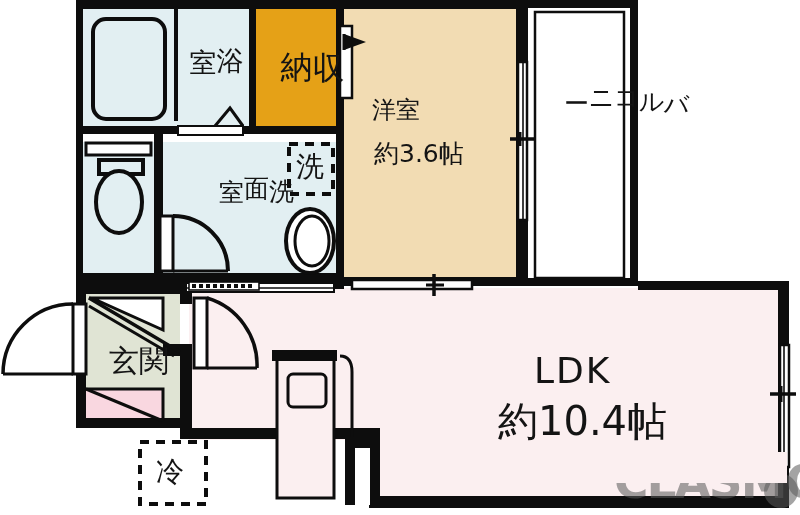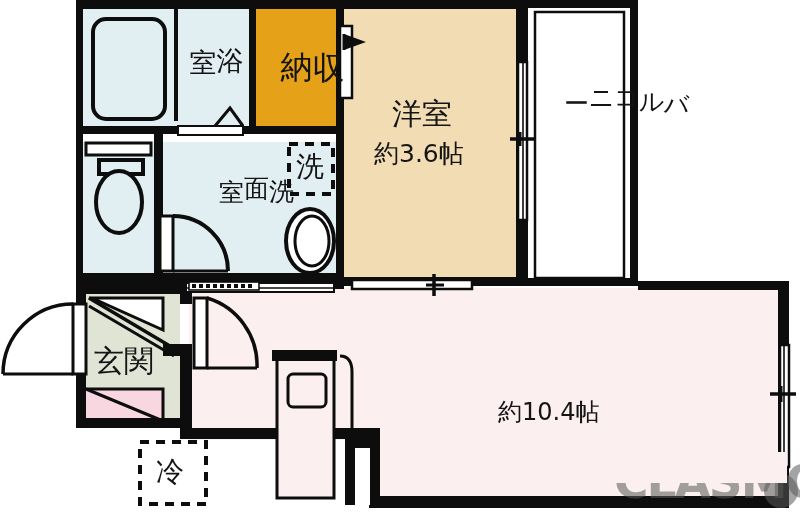--- a/index.html
+++ b/index.html
@@ -242,36 +242,37 @@
 
   <div class="room-label vert" style="left:281px; top:26px; font-size:32px;">収
 納</div>
 
   <div class="room-label vert" style="left:219px; top:158px; font-size:25px;">洗
 面
 室</div>
 
   <div class="room-label" style="left:296px; top:152px; font-size:28px;">洗</div>
 
-  <div class="room-label" style="left:392px; top:98px; font-size:30px;">洋室</div>
+  <div class="room-label" style="left:372px; top:98px; font-size:24px;">洋室</div>
 
   <div class="room-label" style="left:374px; top:140px; font-size:25px;">約3.6帖</div>
 
   <div class="room-label vert" style="left:564px; top:76px; font-size:25px;">バ
 ル
 コ
 ニ
 ー</div>
 
-  <div class="room-label" style="left:94px; top:345px; font-size:30px;">玄関</div>
+  <div class="room-label" style="left:109px; top:345px; font-size:30px;">玄関</div>
 
   <div class="room-label" style="left:156px; top:457px; font-size:28px;">冷</div>
 
-
-  <div class="room-label" style="left:498px; top:400px; font-size:24px;">約10.4帖</div>
+  <div class="room-label" style="left:534px; top:352px; font-size:36px; letter-spacing:2px;">LDK</div>
+
+  <div class="room-label" style="left:498px; top:400px; font-size:40px;">約10.4帖</div>
 
   <div class="wm">
     <div class="wm-text">CLASMO</div>
     <div class="wm-dot"></div>
     <div class="wm-mask"></div>
   </div>
 
 </div>
 
 </body></html>

